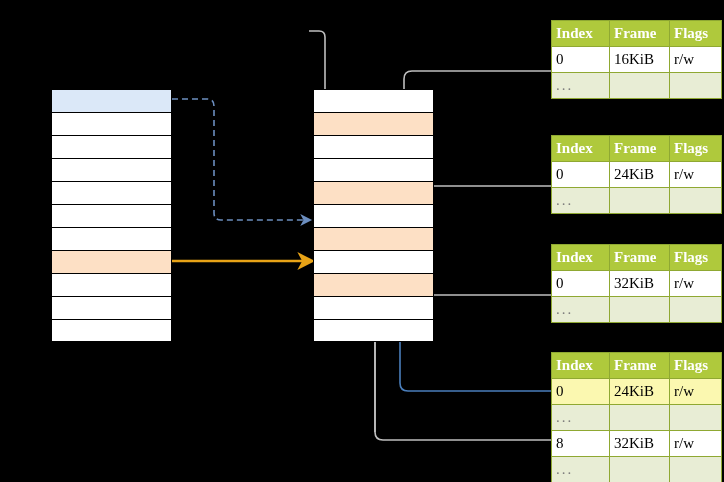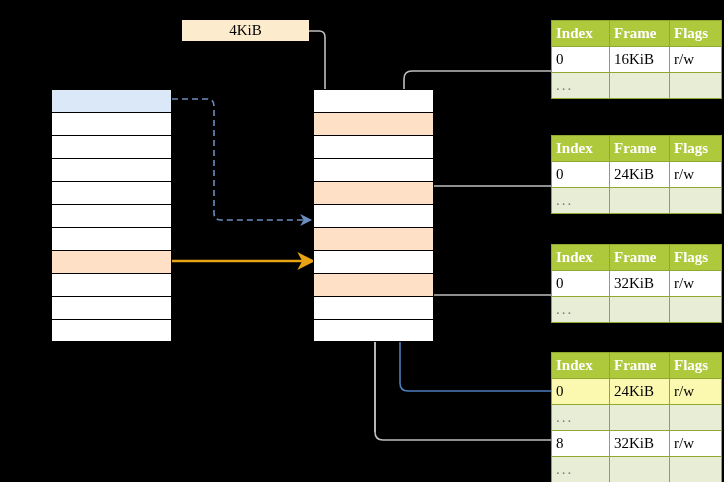--- a/index.html
+++ b/index.html
@@ -117,21 +117,20 @@
     <path d="M347,340 L347,272" fill="none" stroke="#BFBFBF" stroke-width="1.6" marker-end="url(#ar-gray)"></path>
     <path d="M375,432 L375,340 L347,340" fill="none" stroke="#BFBFBF" stroke-width="1.6"></path>
 
     <path d="M551,391 L408,391 Q400,391 400,383 L400,223" fill="none" stroke="#4A7EBB" stroke-width="1.6" marker-end="url(#ar-blue)"></path>
 
     <path d="M172,99 L207,99 Q214,99 214,106 L214,213 Q214,220 221,220 L306,220" fill="none" stroke="#6C8EBF" stroke-width="1.6" stroke-dasharray="6 4" marker-end="url(#ar-bluedash)"></path>
 
     <path d="M172,261 L306,261" fill="none" stroke="#E8A317" stroke-width="2.4" marker-end="url(#ar-orange)"></path>
   </svg>
 
-  <div id="page-size-label">4KiB</div>
 
   <div class="memcol" id="vaddr-column">
     <div class="cell blue"></div>
     <div class="cell"></div>
     <div class="cell"></div>
     <div class="cell"></div>
     <div class="cell"></div>
     <div class="cell"></div>
     <div class="cell"></div>
     <div class="cell peach"></div>

